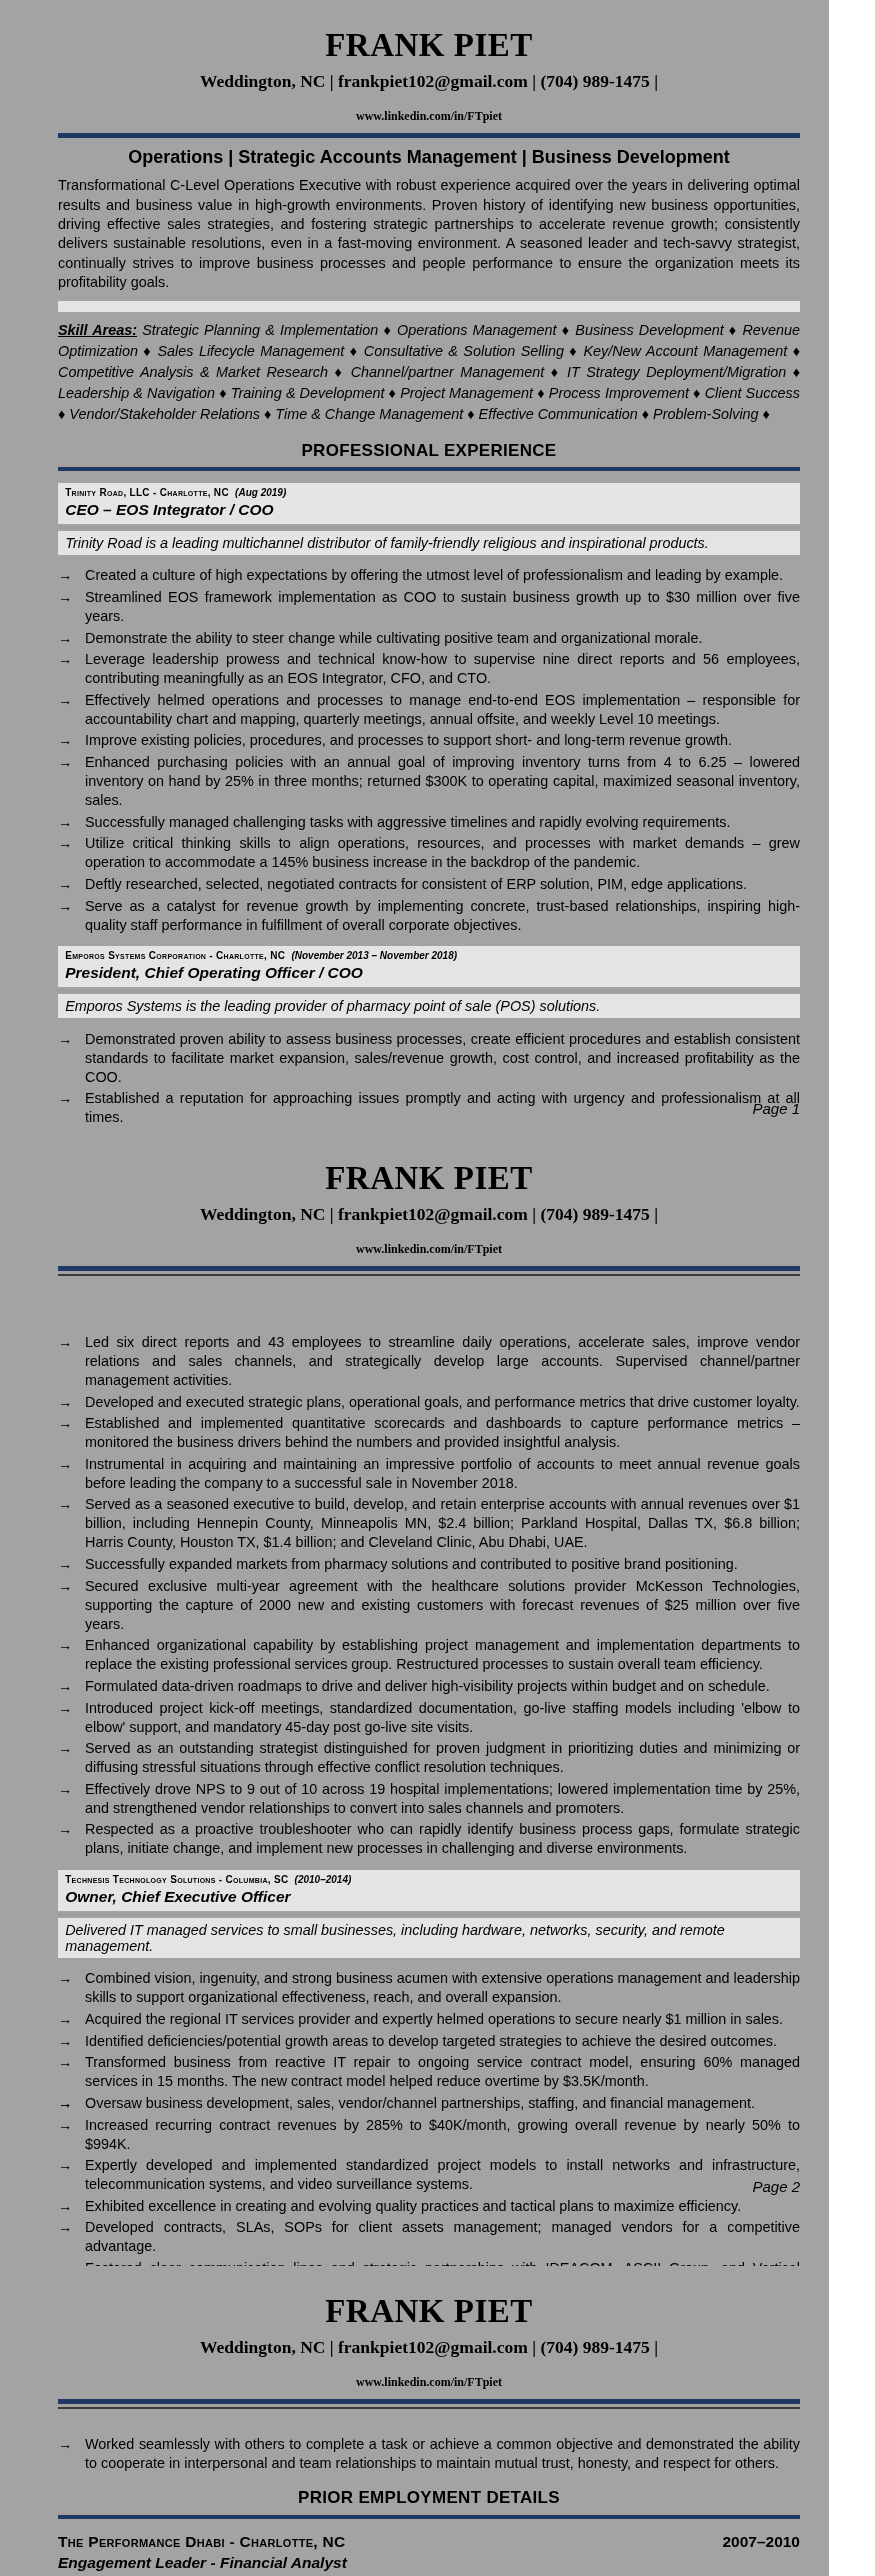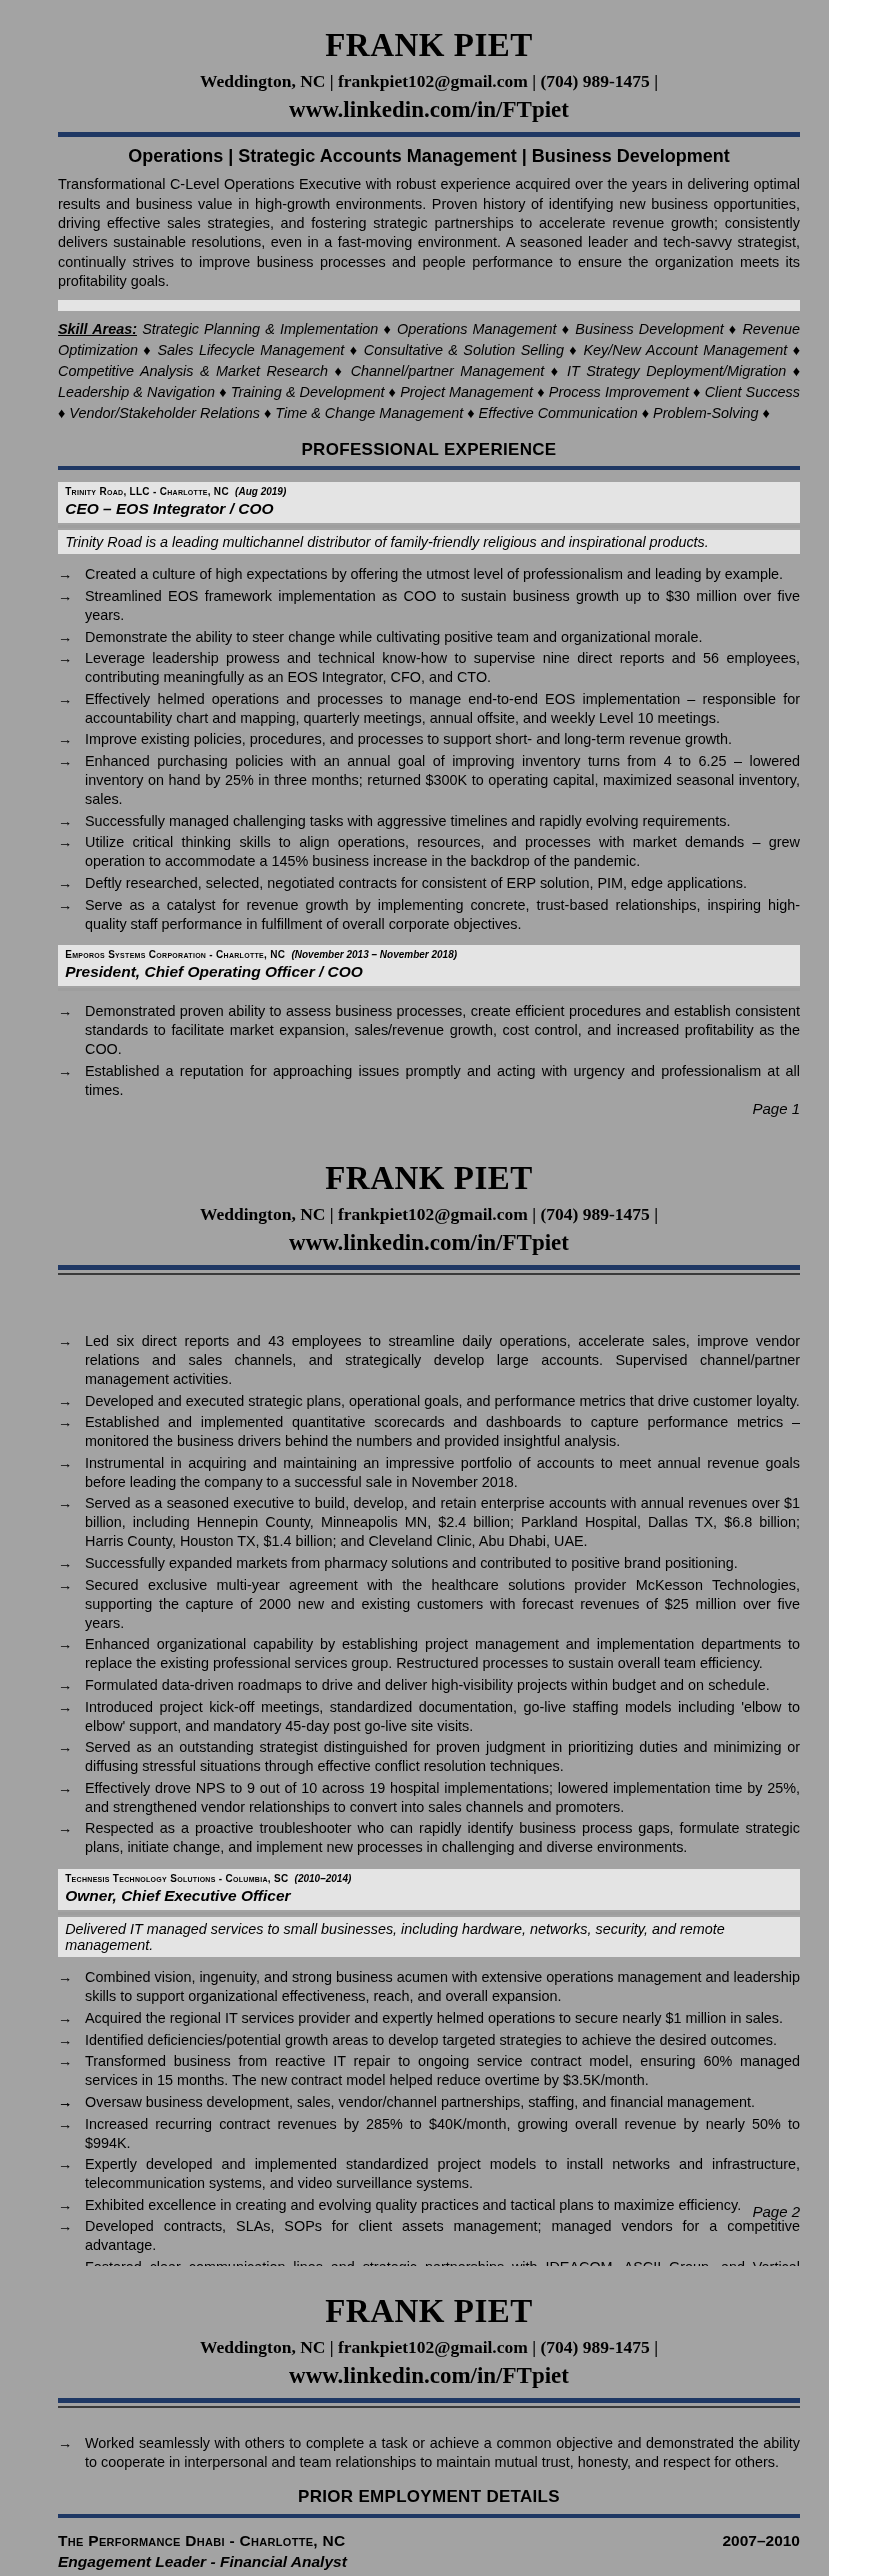--- a/index.html
+++ b/index.html
@@ -4,21 +4,21 @@
 <style>
   html,body { margin:0; padding:0; background:#ffffff; }
   body { width:876px; font-family:"Liberation Sans", sans-serif; color:#000; }
   .page { width:829px; height:1133px; position:relative; box-sizing:border-box;
           padding:27px 29px 0 58px; overflow:hidden; background:#a3a3a3; }
 
   
   .doc-header { text-align:center; font-family:"Liberation Serif", serif; font-weight:bold; }
   .doc-name { font-size:33px; line-height:1.1; letter-spacing:0.5px; }
   .doc-contact { font-size:17.5px; margin-top:8.2px; }
-  .doc-linkedin { font-size:23px; margin-top:5px; }
+  .doc-linkedin { font-size:12px; margin-top:17px; }
   .rule-navy { height:5.2px; background:#1f3864; margin-top:8.2px; }
   .rule-thin { height:1.5px; background:#3a3a3a; margin-top:3.6px; }
 
   
   .headline { font-size:18px; font-weight:bold; text-align:center; margin:9.3px 0 8.2px; }
   .summary { font-size:14.4px; line-height:1.34; text-align:justify; }
   .blurb { background:#e4e4e4; font-style:italic; font-weight:bold; text-align:center;
            font-size:14.4px; line-height:1.42; padding:5.2px 3.1px; margin:9.3px 0 8.2px; }
   .skills { font-style:italic; font-size:14.4px; line-height:1.46; text-align:justify; }
   .skills-label { font-weight:bold; text-decoration:underline; }
@@ -50,21 +50,21 @@
   .prior-company { font-variant:small-caps; letter-spacing:0.3px; }
   .prior-title { font-size:15.5px; font-weight:bold; font-style:italic; margin-top:3.1px; }
 
   .degree-list { margin-top:11.3px; }
   .degree { font-size:15px; font-weight:bold; line-height:1.5; }
   .cert { font-size:14.4px; line-height:1.5; }
   .cert-list { margin-top:4.1px; }
 
   .page-num { position:absolute; right:29px; font-style:italic; font-size:15px; }
   #page1 .page-num { bottom:16.5px; }
-  #page2 .page-num { bottom:46px; }
+  #page2 .page-num { bottom:71px; }
 </style>
 </head>
 <body>
 
 <div class="page" id="page1">
   <div class="doc-header">
     <div class="doc-name">FRANK PIET</div>
     <div class="doc-contact">Weddington, NC | frankpiet102@gmail.com | (704) 989-1475 |</div>
     <div class="doc-linkedin">www.linkedin.com/in/FTpiet</div>
   </div>
@@ -159,20 +159,21 @@
       </section>
 
       <section class="job">
         <div class="job-banner">
           <div class="job-company-line">
             <span class="job-company">Emporos Systems Corporation - Charlotte, NC</span><span class="job-dates">(November 2013 – November 2018)</span>
           </div>
           <div class="job-title">President, Chief Operating Officer / COO</div>
         </div>
         <div class="banner-sep"></div>
+        <div class="job-desc">Emporos Systems is the leading provider of pharmacy point of sale (POS) solutions.</div>
         <div class="bullet-list">
 
             <div class="bullet">
               <span class="arrow">→</span>
               <span>Demonstrated proven ability to assess business processes, create efficient procedures and establish consistent standards to facilitate market expansion, sales/revenue growth, cost control, and increased profitability as the COO.</span>
             </div>
 
             <div class="bullet">
               <span class="arrow">→</span>
               <span>Established a reputation for approaching issues promptly and acting with urgency and professionalism at all times.</span>

